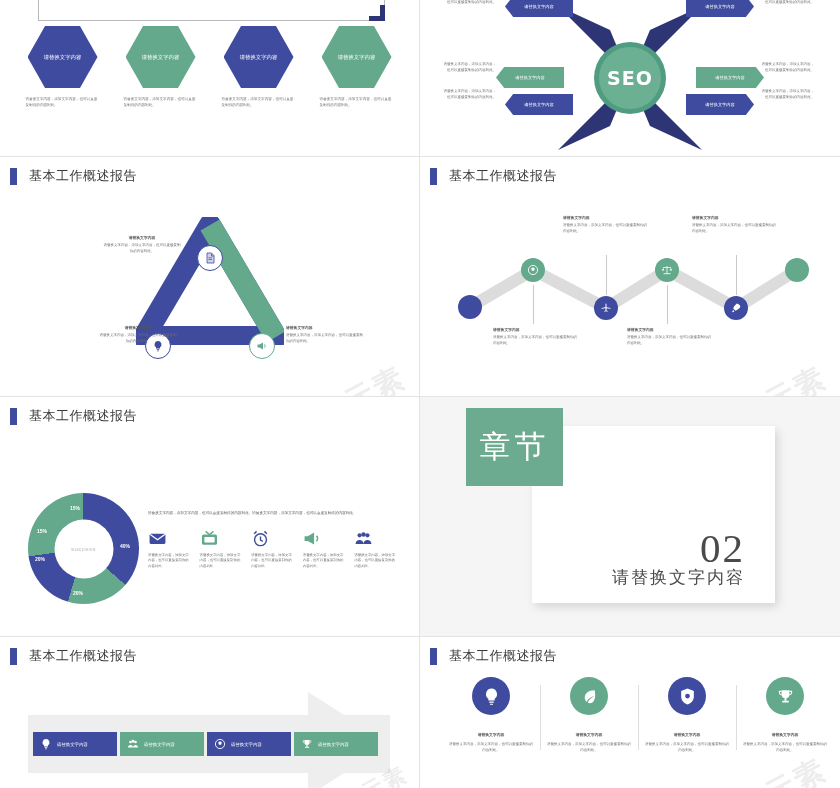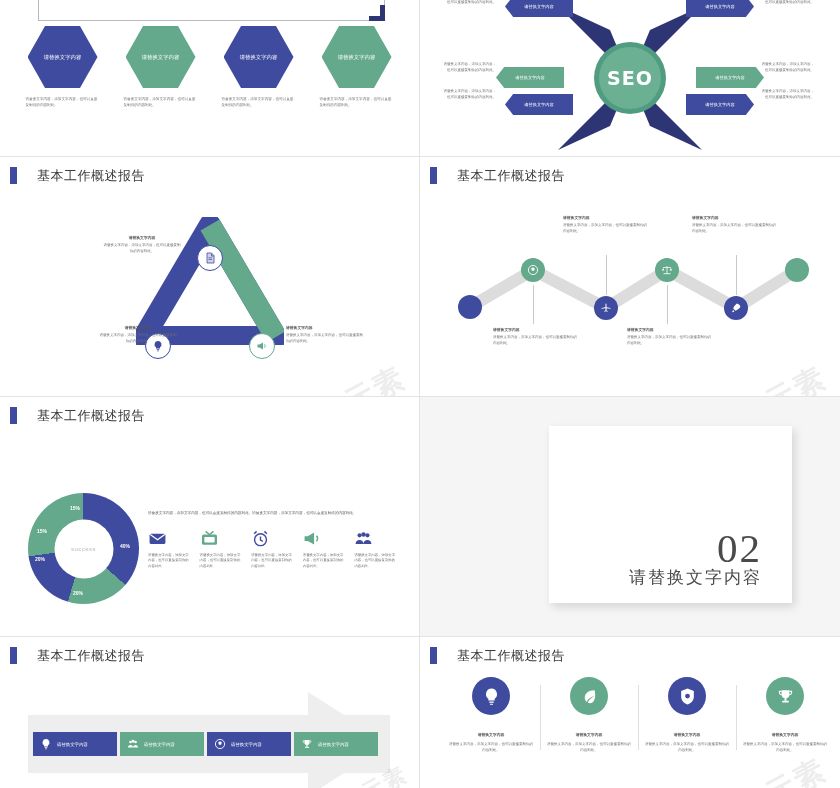--- a/index.html
+++ b/index.html
@@ -13,21 +13,21 @@
     position:relative;width:840px;height:788px;
     display:grid;
     grid-template-columns:419px 1px 420px;
     grid-template-rows:156px 1px 239px 1px 239px 1px 151px;
     background:#c9cacd;
   }
   .slide{position:relative;background:#ffffff;overflow:hidden;}
   .vgap,.hgap{background:#e2e3e5;}
 
   
-  .sl-head{position:absolute;top:10px;left:10px;display:flex;align-items:flex-start;gap:20px;}
+  .sl-head{position:absolute;top:10px;left:10px;display:flex;align-items:flex-end;gap:12px;}
   .sl-mark{width:7px;height:17px;background:#3f4b9e;display:block;}
   .sl-title{font-size:13px;color:#3a3a3a;letter-spacing:.5px;white-space:nowrap;}
 
   
   .wm{position:absolute;right:6px;bottom:2px;font-size:30px;color:rgba(150,150,150,.17);
       transform:rotate(-28deg);transform-origin:100% 100%;pointer-events:none;
       letter-spacing:2px;white-space:nowrap;font-weight:bold;}
   .wm.sm{font-size:22px;}
 
   
@@ -91,21 +91,21 @@
   .donut-hole span{font-size:6px;color:#b9b9bd;letter-spacing:.5px;}
   .dlab{position:absolute;font-size:5px;color:#fff;font-weight:bold;}
   .d-para{position:absolute;left:148px;top:113px;width:245px;font-size:3.6px;line-height:1.8;color:#555;}
   .icon-row{position:absolute;left:148px;top:131px;width:250px;display:flex;gap:8px;}
   .icell{width:44px;}
   .icell .ic{height:20px;display:flex;align-items:flex-end;margin-bottom:5px;}
   .icell .ic svg{width:19px;height:19px;}
   .icell .it{font-size:3.4px;line-height:1.6;color:#6d6d72;}
 
   
-  .sec-card{position:absolute;left:129px;top:29px;width:243px;height:177px;background:#fff;
+  .sec-card{position:absolute;left:112px;top:29px;width:243px;height:177px;background:#fff;
       box-shadow:3px 4px 9px rgba(0,0,0,.13);}
   .sec-tab{position:absolute;left:46px;top:11px;width:97px;height:78px;background:#6cab90;
       display:flex;align-items:center;justify-content:center;}
   .sec-tab span{color:#fff;font-size:31px;letter-spacing:4px;}
   .sec-num{position:absolute;right:30px;top:102px;font-size:41px;color:#4a4a4a;
       font-family:"Liberation Serif","DejaVu Serif",serif;letter-spacing:2px;line-height:1;}
   .sec-sub{position:absolute;right:30px;top:140px;font-size:17px;color:#4a4a4a;letter-spacing:2px;}
 
   
   .band{position:absolute;left:28px;top:78px;width:362px;height:58px;background:#eeeeee;}
@@ -405,20 +405,23 @@
     </div>
   </div>
 
   <div class="vgap"></div>
 
   <div class="slide" style="background:#f5f5f5;">
     <div class="sec-card">
       <div class="sec-num">02</div>
       <div class="sec-sub">请替换文字内容</div>
     </div>
+    <div class="sec-tab">
+      <span>章节</span>
+    </div>
   </div>
 
   <div class="hgap" style="grid-column:1/4;"></div>
 
   <div class="slide">
     <div class="sl-head">
       <span class="sl-mark"></span>
       <span class="sl-title">基本工作概述报告</span>
     </div>
     <div class="band"></div>

